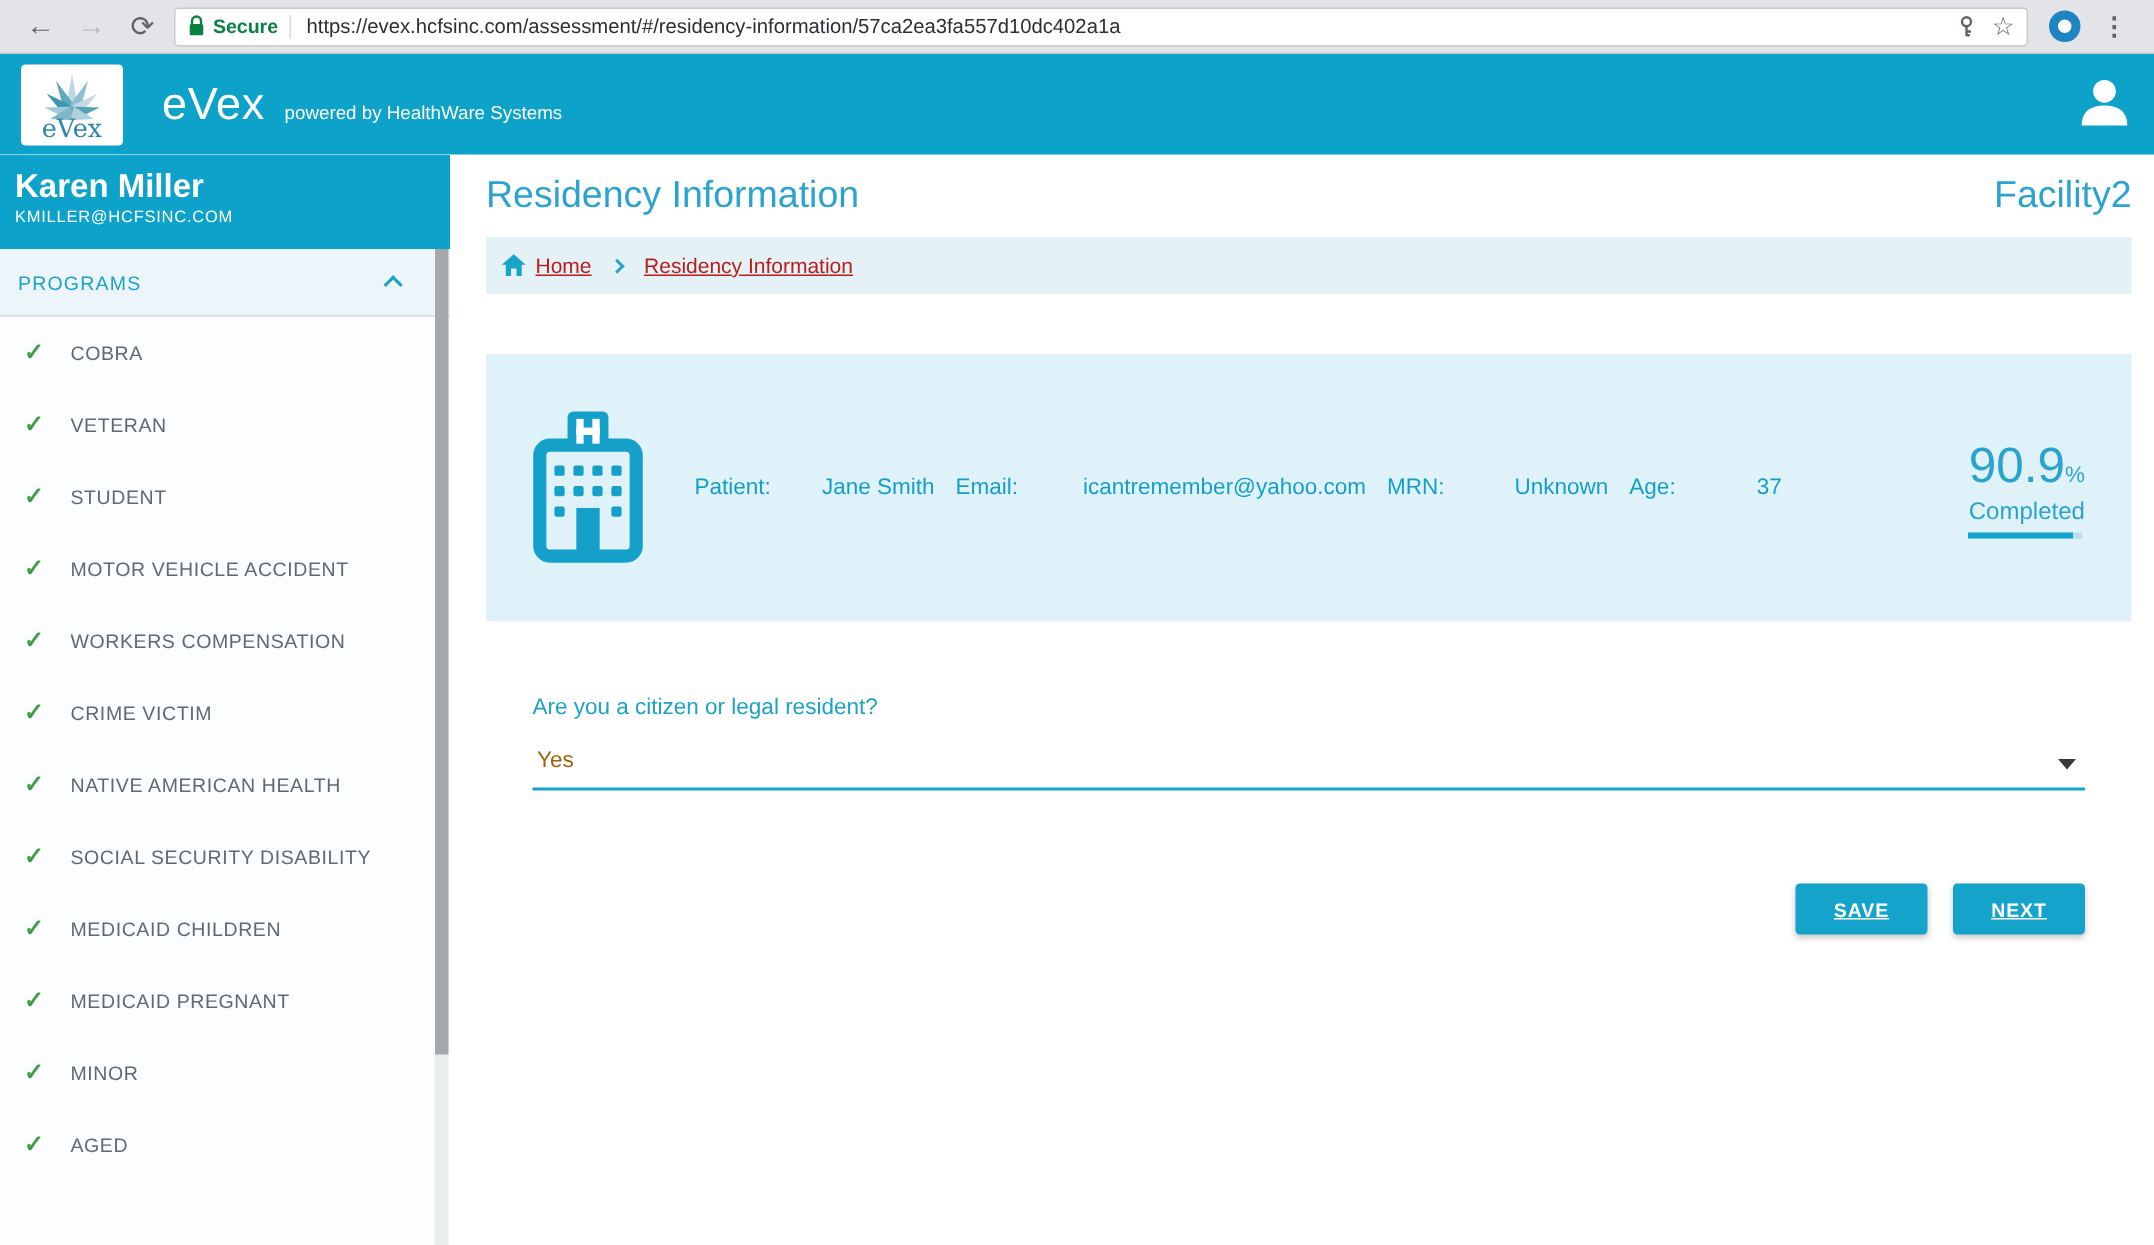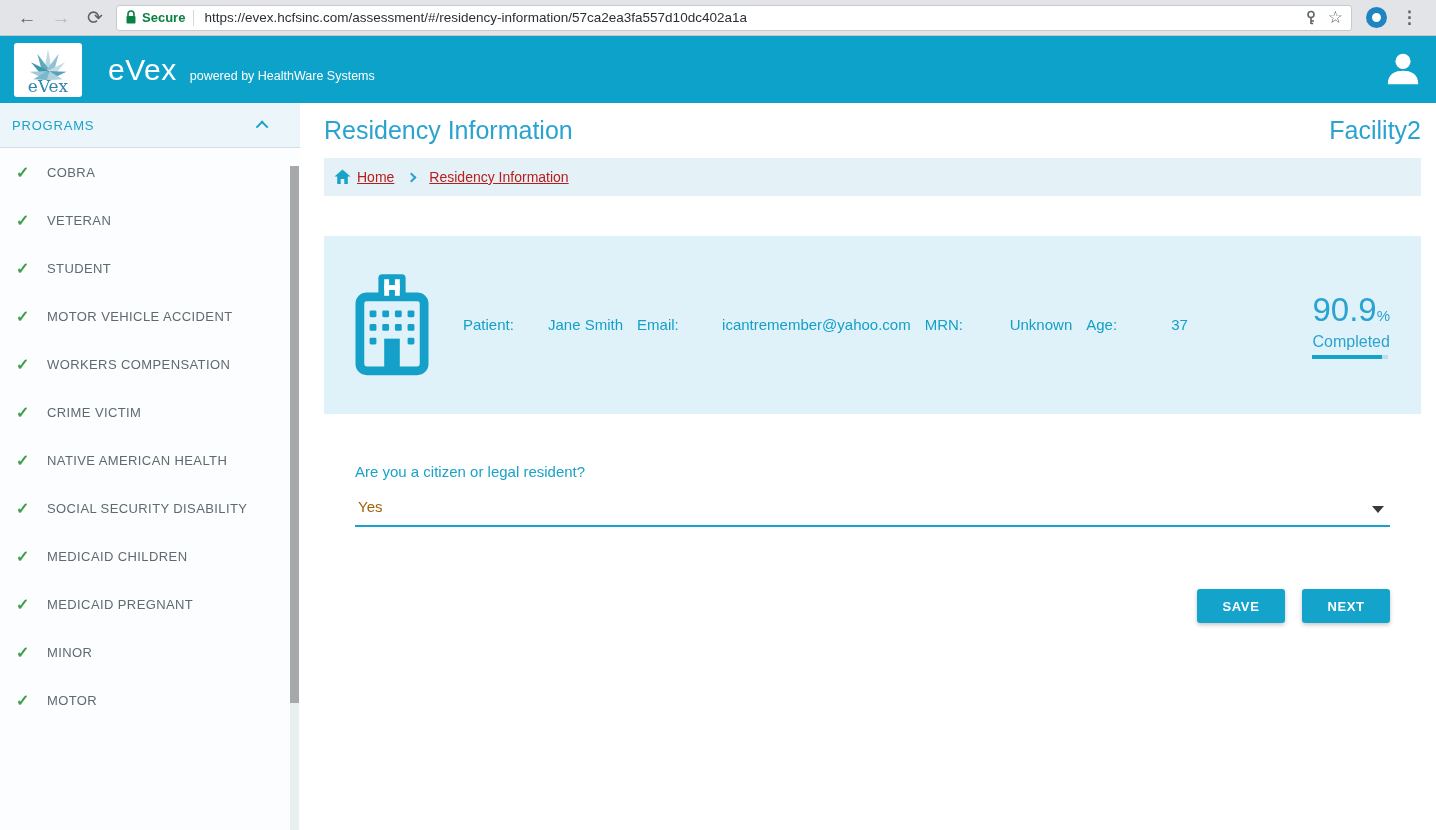--- a/index.html
+++ b/index.html
@@ -75,21 +75,21 @@
 
   .form-area { padding:0 31px; }
   .question { color:#1ba2c8; font-size:15px; margin-top:49px; }
   .select-box { position:relative; margin-top:15px; border-bottom:2px solid #17a3cb; padding:3px 24px 9px 3px; cursor:pointer; }
   .select-val { font-size:15px; color:#a16207; }
   .select-arrow { position:absolute; right:6px; bottom:12px; width:0; height:0;
                   border-left:6px solid transparent; border-right:6px solid transparent; border-top:7px solid #3a3a3a; }
   .btn-row { display:flex; justify-content:flex-end; gap:17px; margin-top:62px; }
   .btn { width:88px; height:34px; background:#14a3cb; color:#fff; border:none; border-radius:3px;
          font-size:13px; font-weight:700; letter-spacing:0.6px; cursor:pointer;
-         box-shadow:0 2px 4px rgba(0,0,0,0.22); font-family:"Liberation Sans", sans-serif; }
+         box-shadow:0 2px 4px rgba(0,0,0,0.22); font-family:"Liberation Sans", sans-serif;text-decoration:underline; }
 </style>
 </head>
 <body>
 
 <div class="browser-bar">
   <div class="nav-btn">←</div>
   <div class="nav-btn disabled">→</div>
   <div class="nav-btn">⟳</div>
   <div class="url-bar">
     <svg width="12" height="15" viewBox="0 0 12 15">
@@ -136,20 +136,24 @@
     <svg width="38" height="38" viewBox="0 0 40 40">
       <circle cx="20" cy="13" r="8" fill="#fff"></circle>
       <path d="M4,37 C4,26 12,23 20,23 C28,23 36,26 36,37 Z" fill="#fff"></path>
     </svg>
   </div>
 </div>
 
 <div class="body-row">
 
   <div class="sidebar">
+    <div class="side-user">
+      <div class="name">Karen Miller</div>
+      <div class="email">KMILLER@HCFSINC.COM</div>
+    </div>
 
     <div class="side-section">
       <span class="lbl">PROGRAMS</span>
       <span class="chev up"></span>
     </div>
 
     <div class="side-item">
       <span class="check">✓</span>
       <span class="item-lbl">COBRA</span>
     </div>
@@ -188,21 +192,21 @@
     <div class="side-item">
       <span class="check">✓</span>
       <span class="item-lbl">MEDICAID PREGNANT</span>
     </div>
     <div class="side-item">
       <span class="check">✓</span>
       <span class="item-lbl">MINOR</span>
     </div>
     <div class="side-item">
       <span class="check">✓</span>
-      <span class="item-lbl">MOTOR</span>
+      <span class="item-lbl">AGED</span>
     </div>
 
     <div class="sb-track">
       <div class="sb-thumb"></div>
     </div>
   </div>
 
   <div class="main">
     <div class="title-row">
       <span class="page-title">Residency Information</span>

